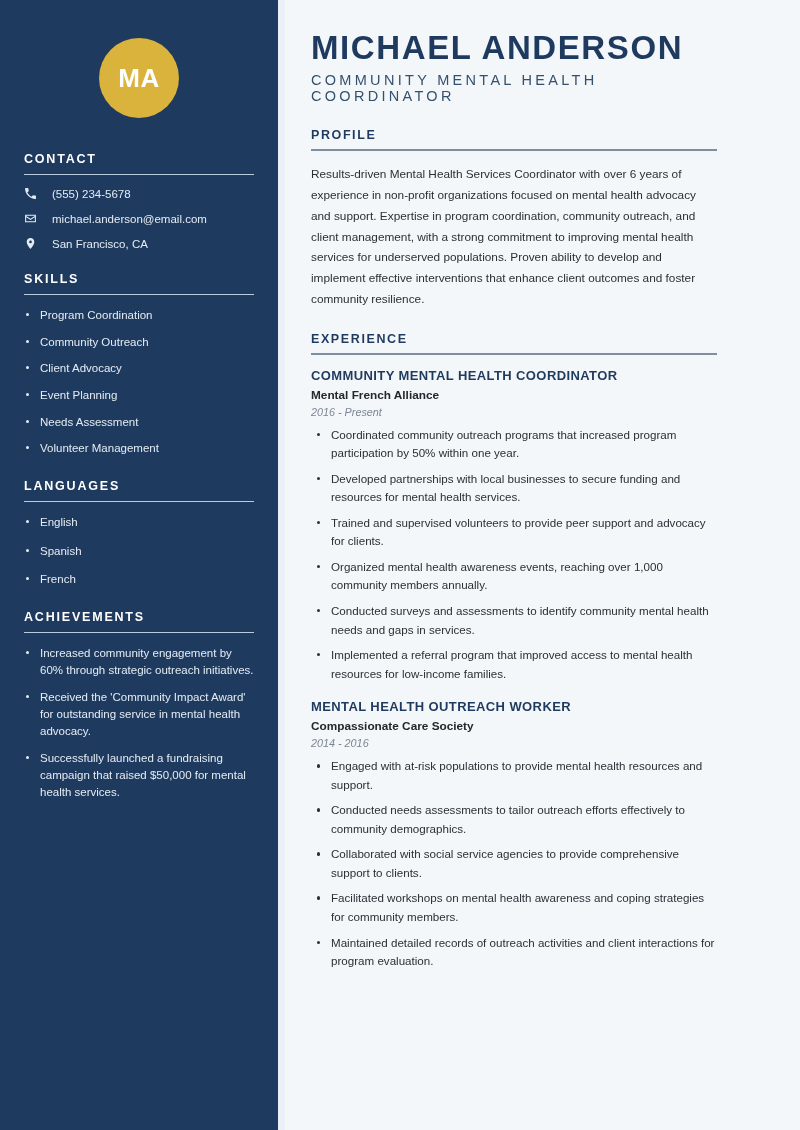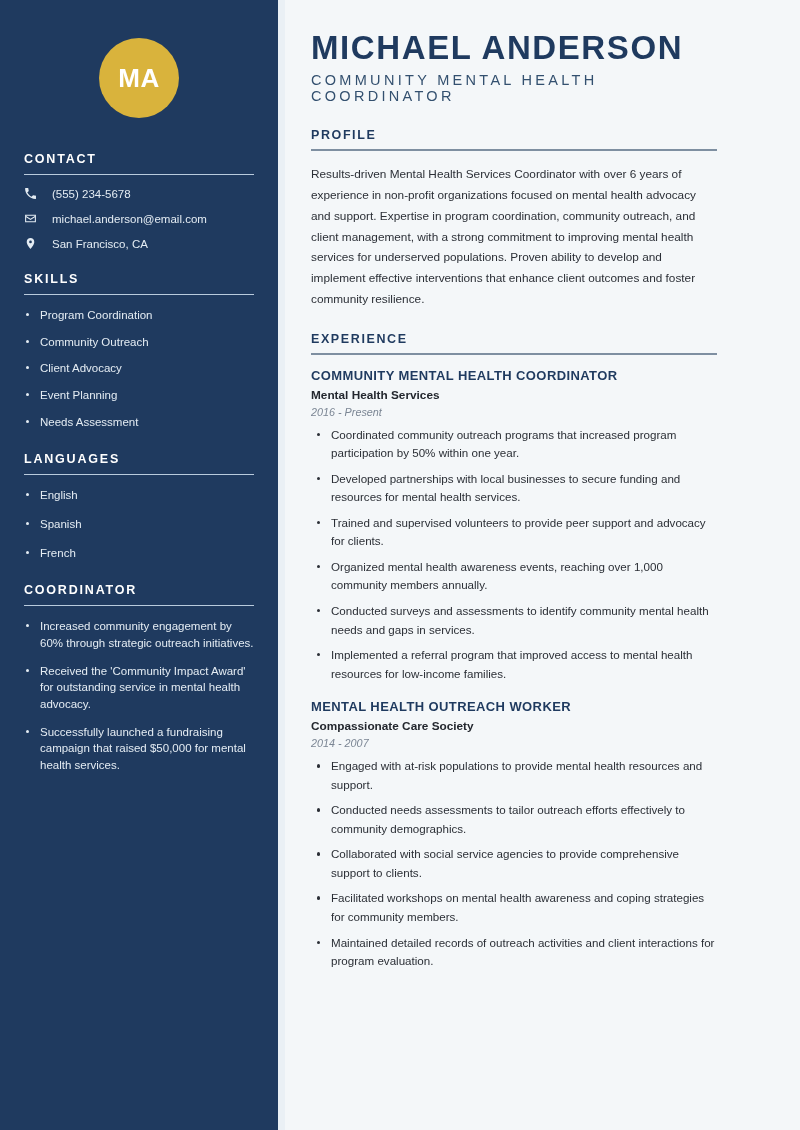--- a/index.html
+++ b/index.html
@@ -248,36 +248,37 @@
 
     <section class="side-section">
       <h2 class="side-heading">SKILLS</h2>
       <div class="side-rule"></div>
       <ul class="side-list">
         <li>Program Coordination</li>
         <li>Community Outreach</li>
         <li>Client Advocacy</li>
         <li>Event Planning</li>
         <li>Needs Assessment</li>
+        <li>Volunteer Management</li>
       </ul>
     </section>
 
     <section class="side-section">
       <h2 class="side-heading">LANGUAGES</h2>
       <div class="side-rule"></div>
       <ul class="side-list tight">
         <li>English</li>
         <li>Spanish</li>
         <li>French</li>
       </ul>
     </section>
 
 
     <section class="side-section">
-      <h2 class="side-heading">COORDINATOR</h2>
+      <h2 class="side-heading">ACHIEVEMENTS</h2>
       <div class="side-rule"></div>
       <ul class="side-list ach-list">
         <li>Increased community engagement by 60% through strategic outreach initiatives.</li>
         <li>Received the 'Community Impact Award' for outstanding service in mental health advocacy.</li>
         <li>Successfully launched a fundraising campaign that raised $50,000 for mental health services.</li>
       </ul>
     </section>
 
   </aside>
 
@@ -293,36 +294,36 @@
       <div class="main-rule"></div>
       <p class="profile-text">Results-driven Mental Health Services Coordinator with over 6 years of experience in non-profit organizations focused on mental health advocacy and support. Expertise in program coordination, community outreach, and client management, with a strong commitment to improving mental health services for underserved populations. Proven ability to develop and implement effective interventions that enhance client outcomes and foster community resilience.</p>
     </section>
 
     <section class="main-section">
       <h2 class="main-heading">EXPERIENCE</h2>
       <div class="main-rule"></div>
 
       <div class="exp-block">
         <h3 class="exp-title">COMMUNITY MENTAL HEALTH COORDINATOR</h3>
-        <div class="exp-company">Mental Health Services</div>
+        <div class="exp-company">Mental French Alliance</div>
         <div class="exp-dates">2016 - Present</div>
         <ul class="exp-list">
           <li>Coordinated community outreach programs that increased program participation by 50% within one year.</li>
           <li>Developed partnerships with local businesses to secure funding and resources for mental health services.</li>
           <li>Trained and supervised volunteers to provide peer support and advocacy for clients.</li>
           <li>Organized mental health awareness events, reaching over 1,000 community members annually.</li>
           <li>Conducted surveys and assessments to identify community mental health needs and gaps in services.</li>
           <li>Implemented a referral program that improved access to mental health resources for low-income families.</li>
         </ul>
       </div>
 
       <div class="exp-block">
         <h3 class="exp-title">MENTAL HEALTH OUTREACH WORKER</h3>
         <div class="exp-company">Compassionate Care Society</div>
-        <div class="exp-dates">2014 - 2007</div>
+        <div class="exp-dates">2014 - 2016</div>
         <ul class="exp-list">
           <li>Engaged with at-risk populations to provide mental health resources and support.</li>
           <li>Conducted needs assessments to tailor outreach efforts effectively to community demographics.</li>
           <li>Collaborated with social service agencies to provide comprehensive support to clients.</li>
           <li>Facilitated workshops on mental health awareness and coping strategies for community members.</li>
           <li>Maintained detailed records of outreach activities and client interactions for program evaluation.</li>
         </ul>
       </div>
 
     </section>

